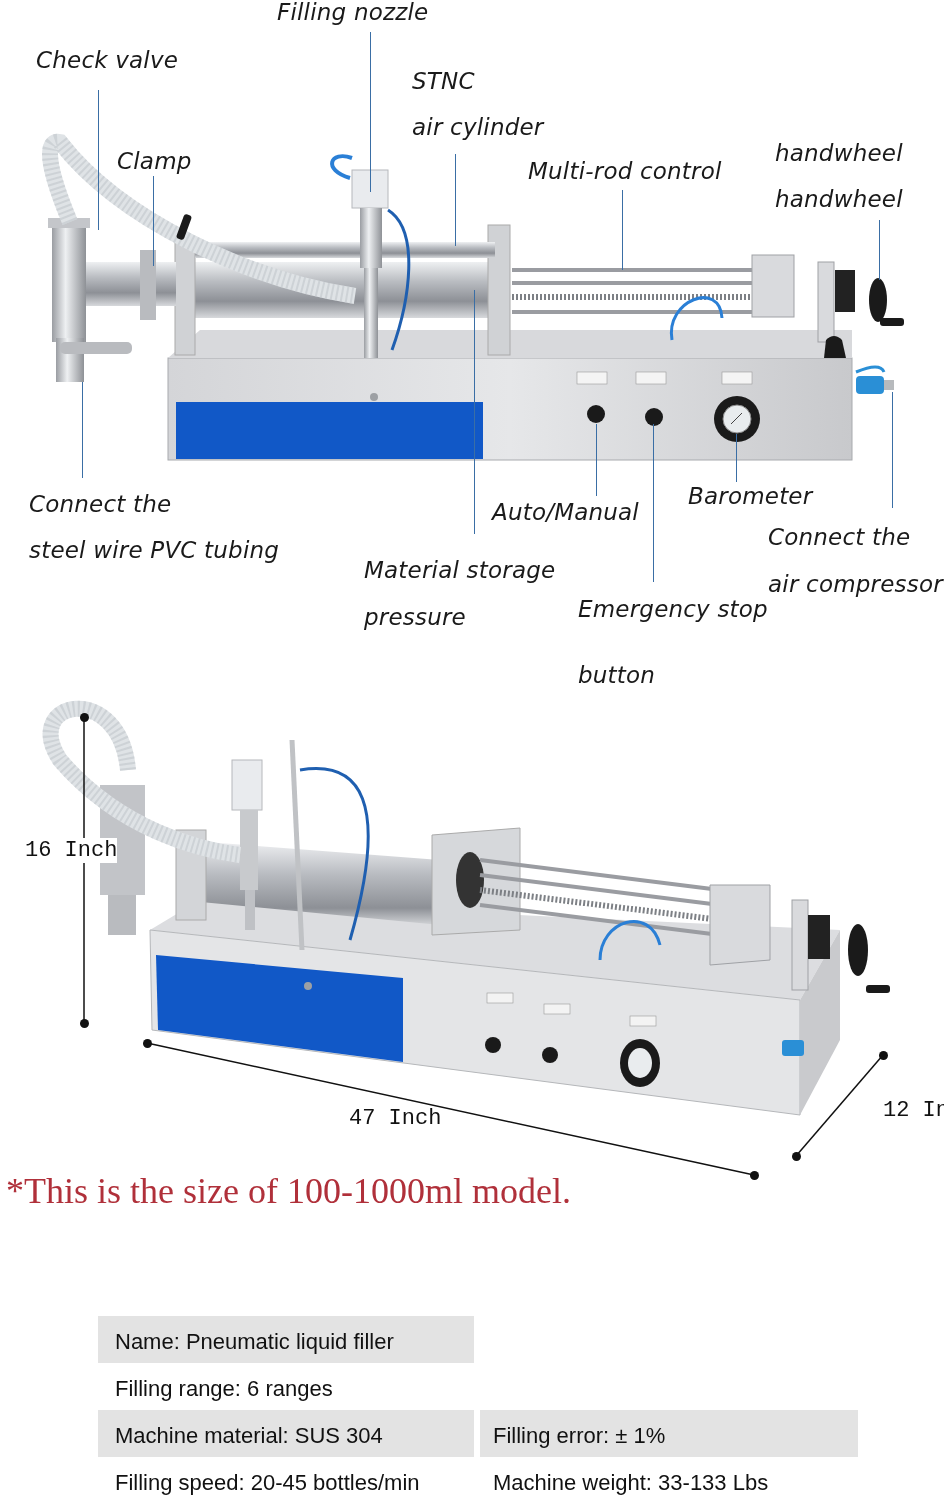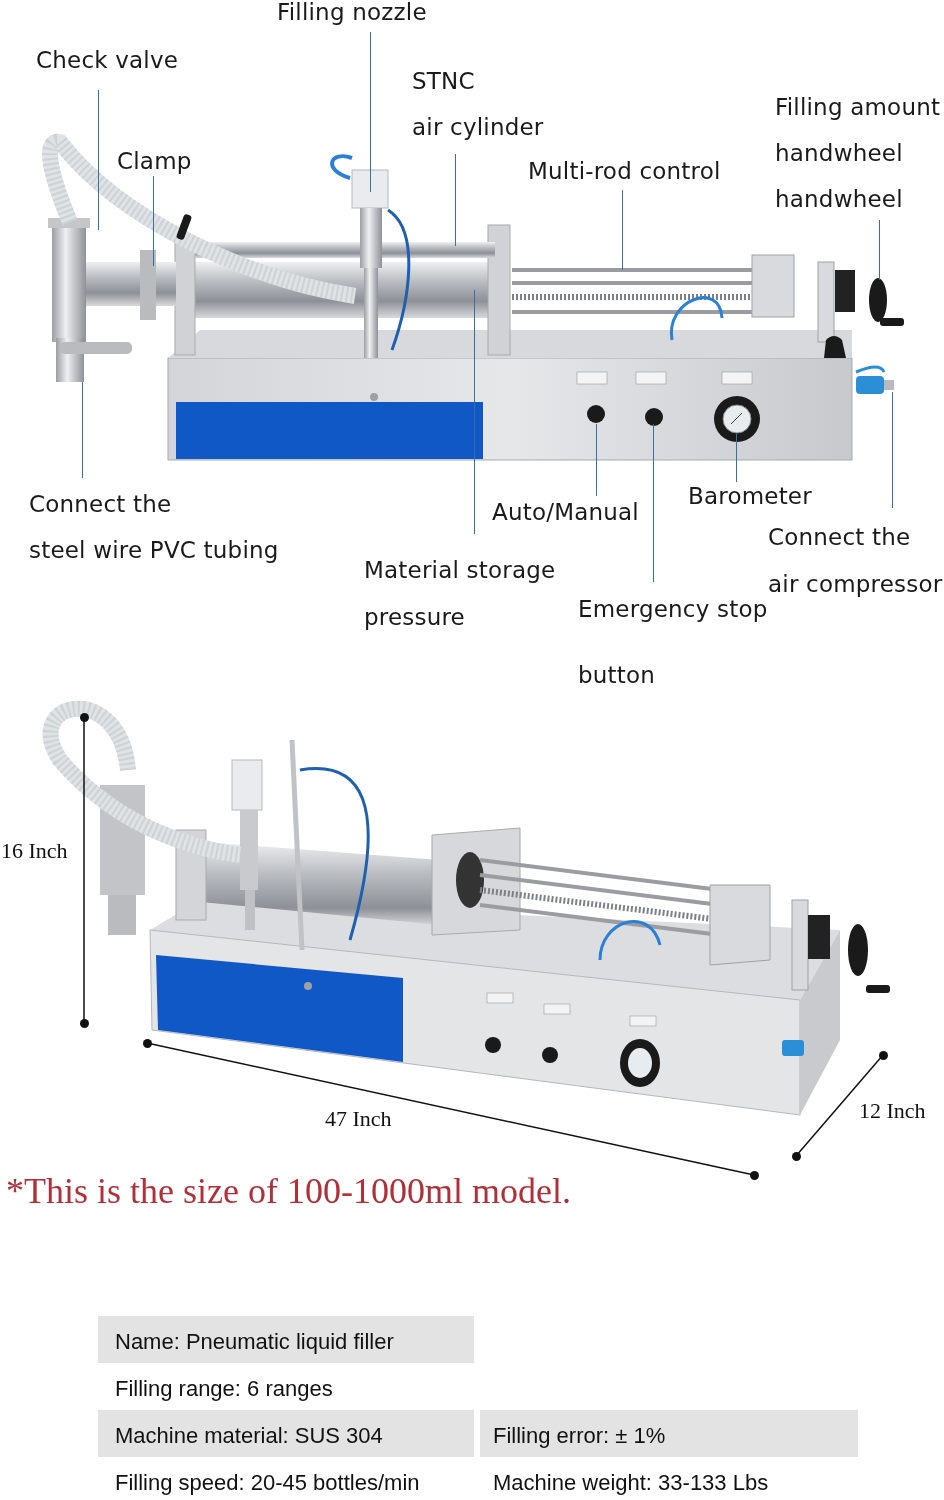--- a/index.html
+++ b/index.html
@@ -1,32 +1,32 @@
 <!DOCTYPE html>
 <html><head>
 <meta charset="utf-8">
 <style>
   html,body{margin:0;padding:0;background:#ffffff;}
   body{width:944px;height:1500px;position:relative;overflow:hidden;font-family:"DejaVu Sans",sans-serif;}
   .abs{position:absolute;}
   .lbl{position:absolute;font-family:"DejaVu Sans",sans-serif;font-size:23px;color:#1a1a1a;line-height:46px;white-space:nowrap;letter-spacing:0.2px;}
   .lead{position:absolute;width:1px;background:#3a6ea5;}
-  .dim{position:absolute;font-family:Liberation Serif, serif;font-size:22px;color:#111;white-space:nowrap;}
+  .dim{position:absolute;font-family:Liberation Mono, monospace;font-size:22px;color:#111;white-space:nowrap;margin-left:24px;}
   .dot{position:absolute;width:9px;height:9px;border-radius:50%;background:#111;}
   .note{position:absolute;left:6px;top:1170px;font-family:"Liberation Serif",serif;font-size:36px;color:#b0303a;white-space:nowrap;text-align:right;}
   .spec{position:absolute;left:98px;top:1316px;width:760px;}
   .spec-row{display:flex;height:47px;margin-bottom:0;}
   .spec-cell{width:376px;height:47px;box-sizing:border-box;padding-left:17px;font-family:"Liberation Sans",sans-serif;font-size:22px;color:#111;line-height:51px;white-space:nowrap;}
   .spec-cell + .spec-cell{margin-left:6px;width:378px;padding-left:13px;}
   .shade .spec-cell{background:#e3e3e3;}
 </style>
 </head>
 <body>
 
-<div class="abs" style="left:0;top:0;width:944px;height:680px;">
+<div class="abs" style="left:0;top:0;width:944px;height:680px;font-style:italic;">
 
   <svg class="abs" style="left:0;top:0" width="944" height="480" viewBox="0 0 944 480">
     <defs>
       <linearGradient id="cyl" x1="0" y1="0" x2="0" y2="1">
         <stop offset="0" stop-color="#eef0f2"></stop>
           <stop offset="0.35" stop-color="#b9bcc1"></stop>
           <stop offset="0.7" stop-color="#8d9096"></stop>
           <stop offset="1" stop-color="#d7d9dc"></stop>
       </linearGradient>
       <linearGradient id="base" x1="0" y1="0" x2="1" y2="0">
@@ -114,21 +114,20 @@
   <div class="lead" style="left:474px;top:290px;height:244px;"></div>
   <div class="lead" style="left:596px;top:424px;height:72px;"></div>
   <div class="lead" style="left:653px;top:424px;height:158px;"></div>
   <div class="lead" style="left:736px;top:434px;height:48px;"></div>
   <div class="lead" style="left:892px;top:392px;height:116px;"></div>
 
   <div class="lbl" style="left:277px;top:-11px;">Filling nozzle</div>
   <div class="lbl" style="left:36px;top:37px;">Check valve</div>
   <div class="lbl" style="left:412px;top:58px;">STNC</div>
   <div class="lbl" style="left:412px;top:104px;">air cylinder</div>
-  <div class="lbl" style="left:775px;top:84px;">Filling amount</div>
   <div class="lbl" style="left:775px;top:130px;">handwheel</div>
   <div class="lbl" style="left:775px;top:176px;">handwheel</div>
   <div class="lbl" style="left:117px;top:138px;">Clamp</div>
   <div class="lbl" style="left:528px;top:148px;">Multi-rod control</div>
   <div class="lbl" style="left:29px;top:481px;">Connect the</div>
   <div class="lbl" style="left:29px;top:527px;">steel wire PVC tubing</div>
   <div class="lbl" style="left:492px;top:489px;">Auto/Manual</div>
   <div class="lbl" style="left:688px;top:473px;">Barometer</div>
   <div class="lbl" style="left:768px;top:514px;">Connect the</div>
   <div class="lbl" style="left:768px;top:561px;">air compressor</div>

